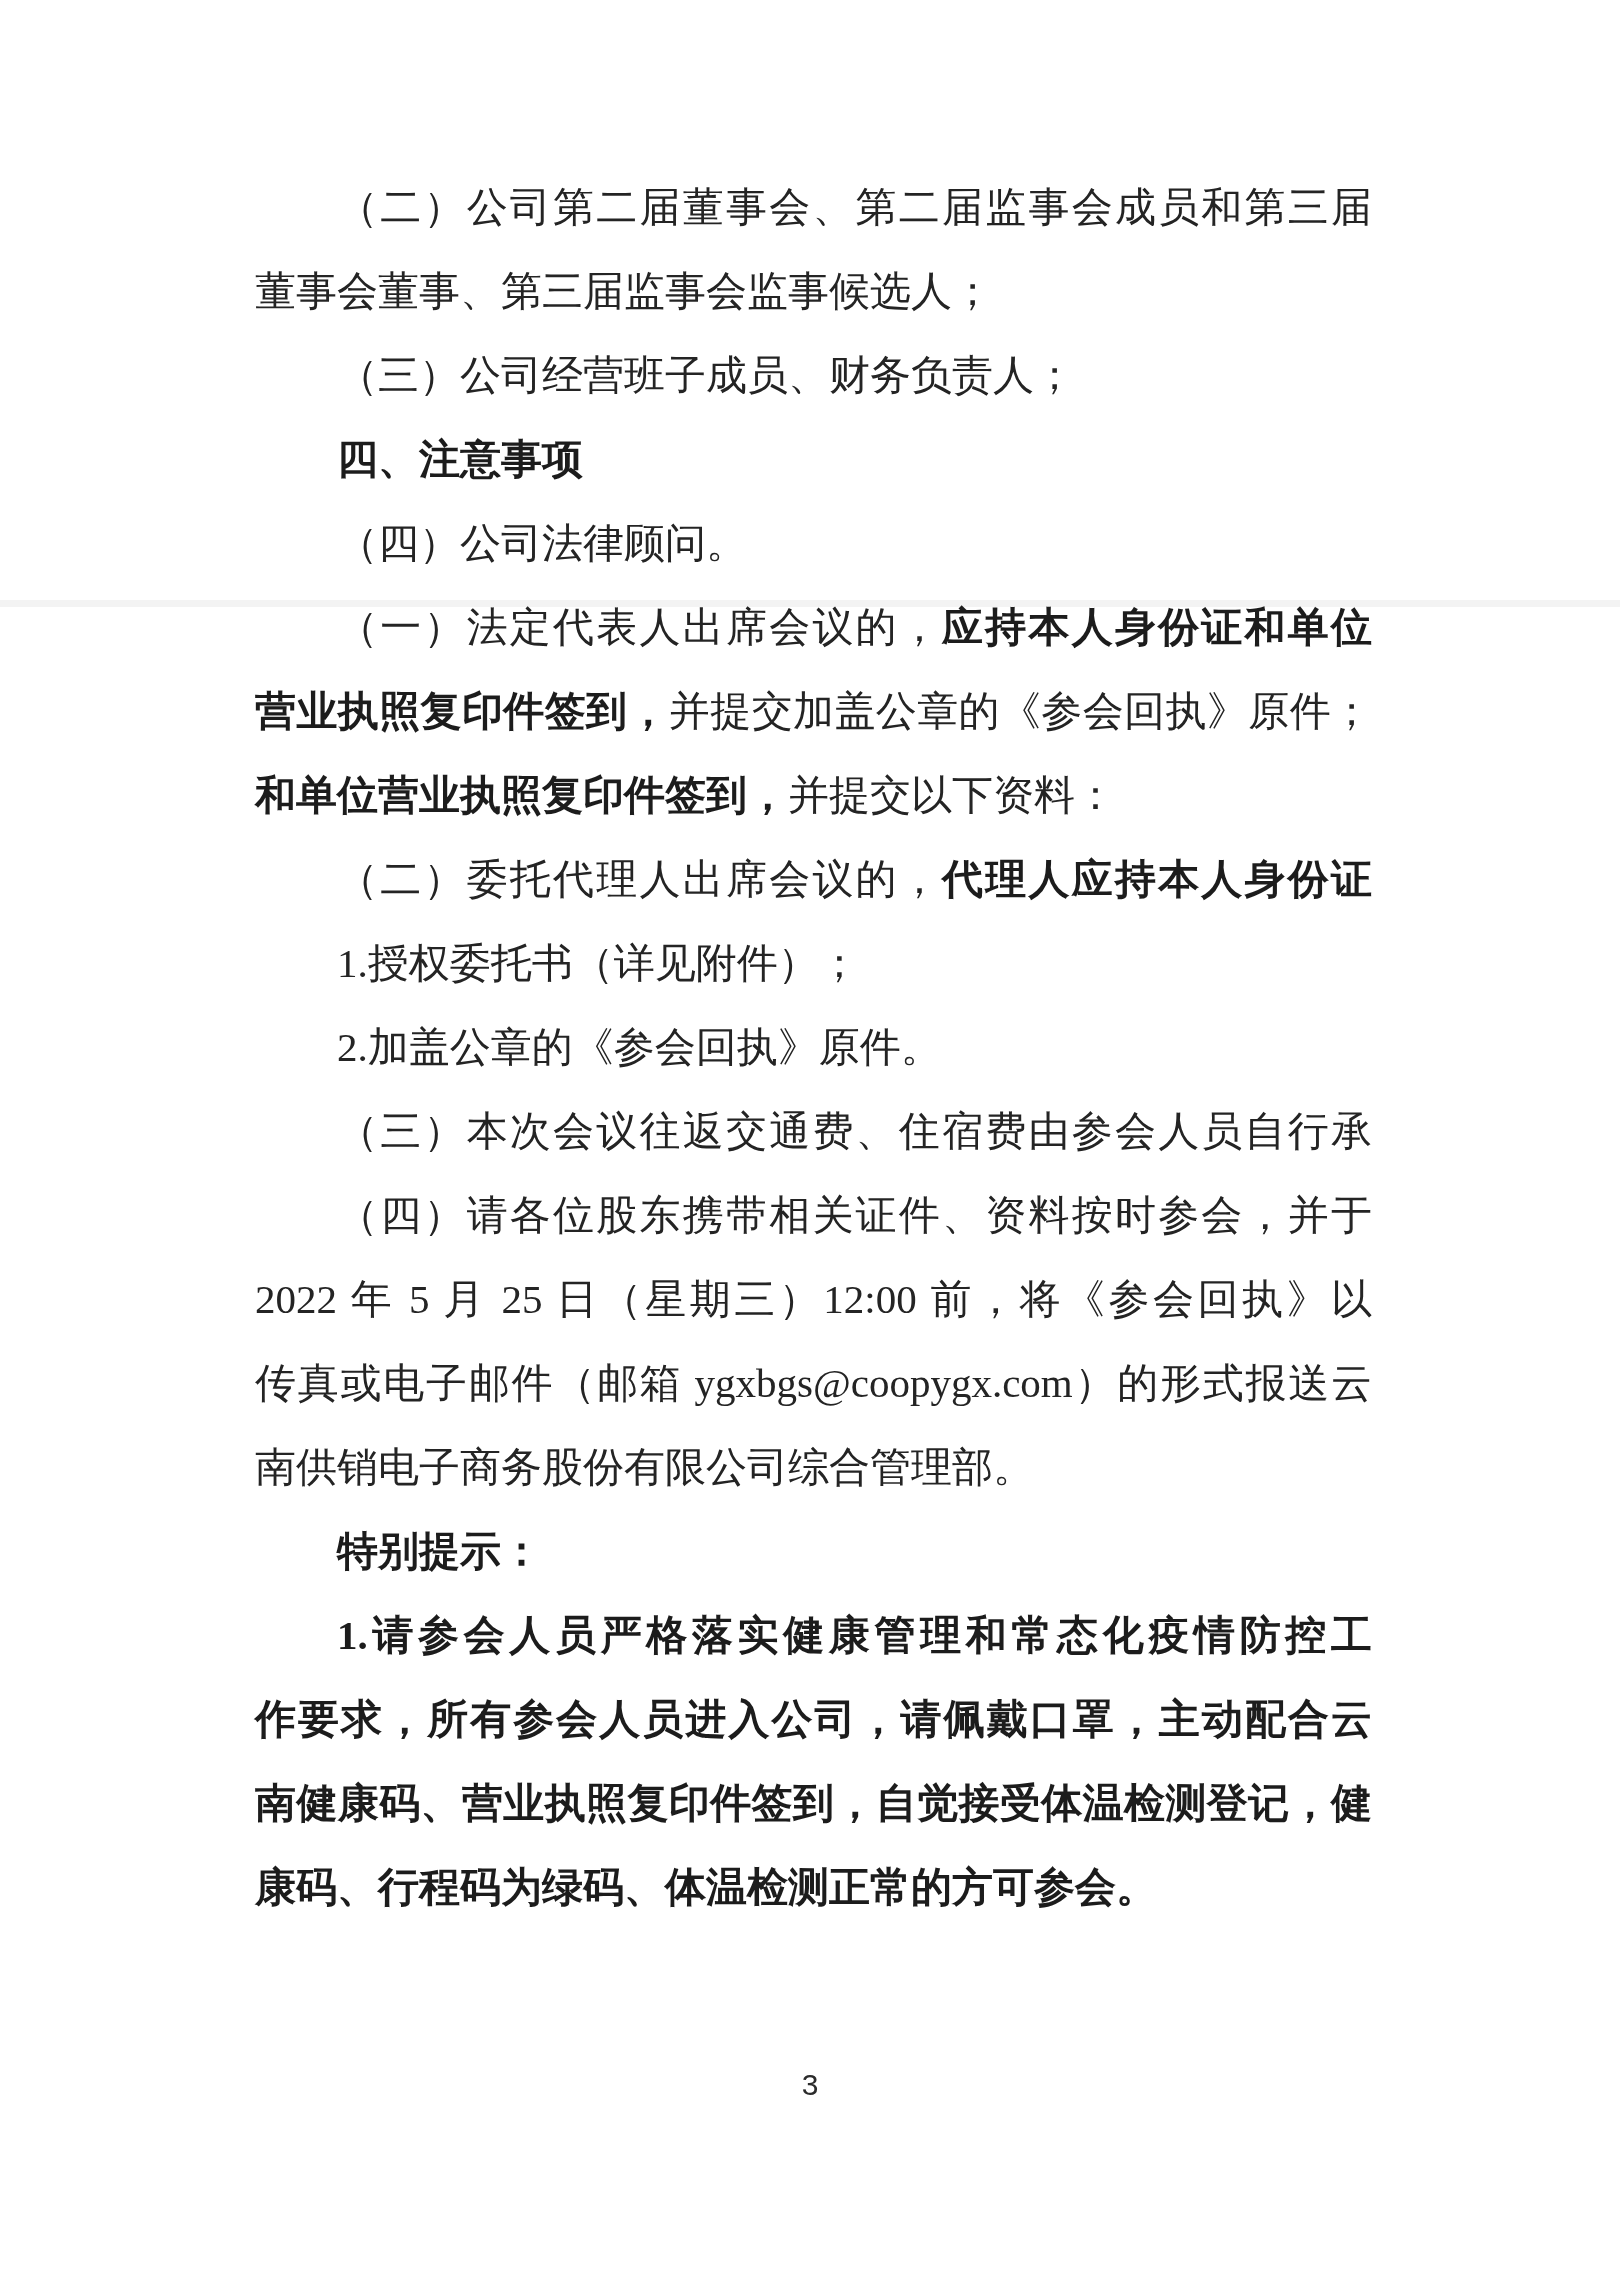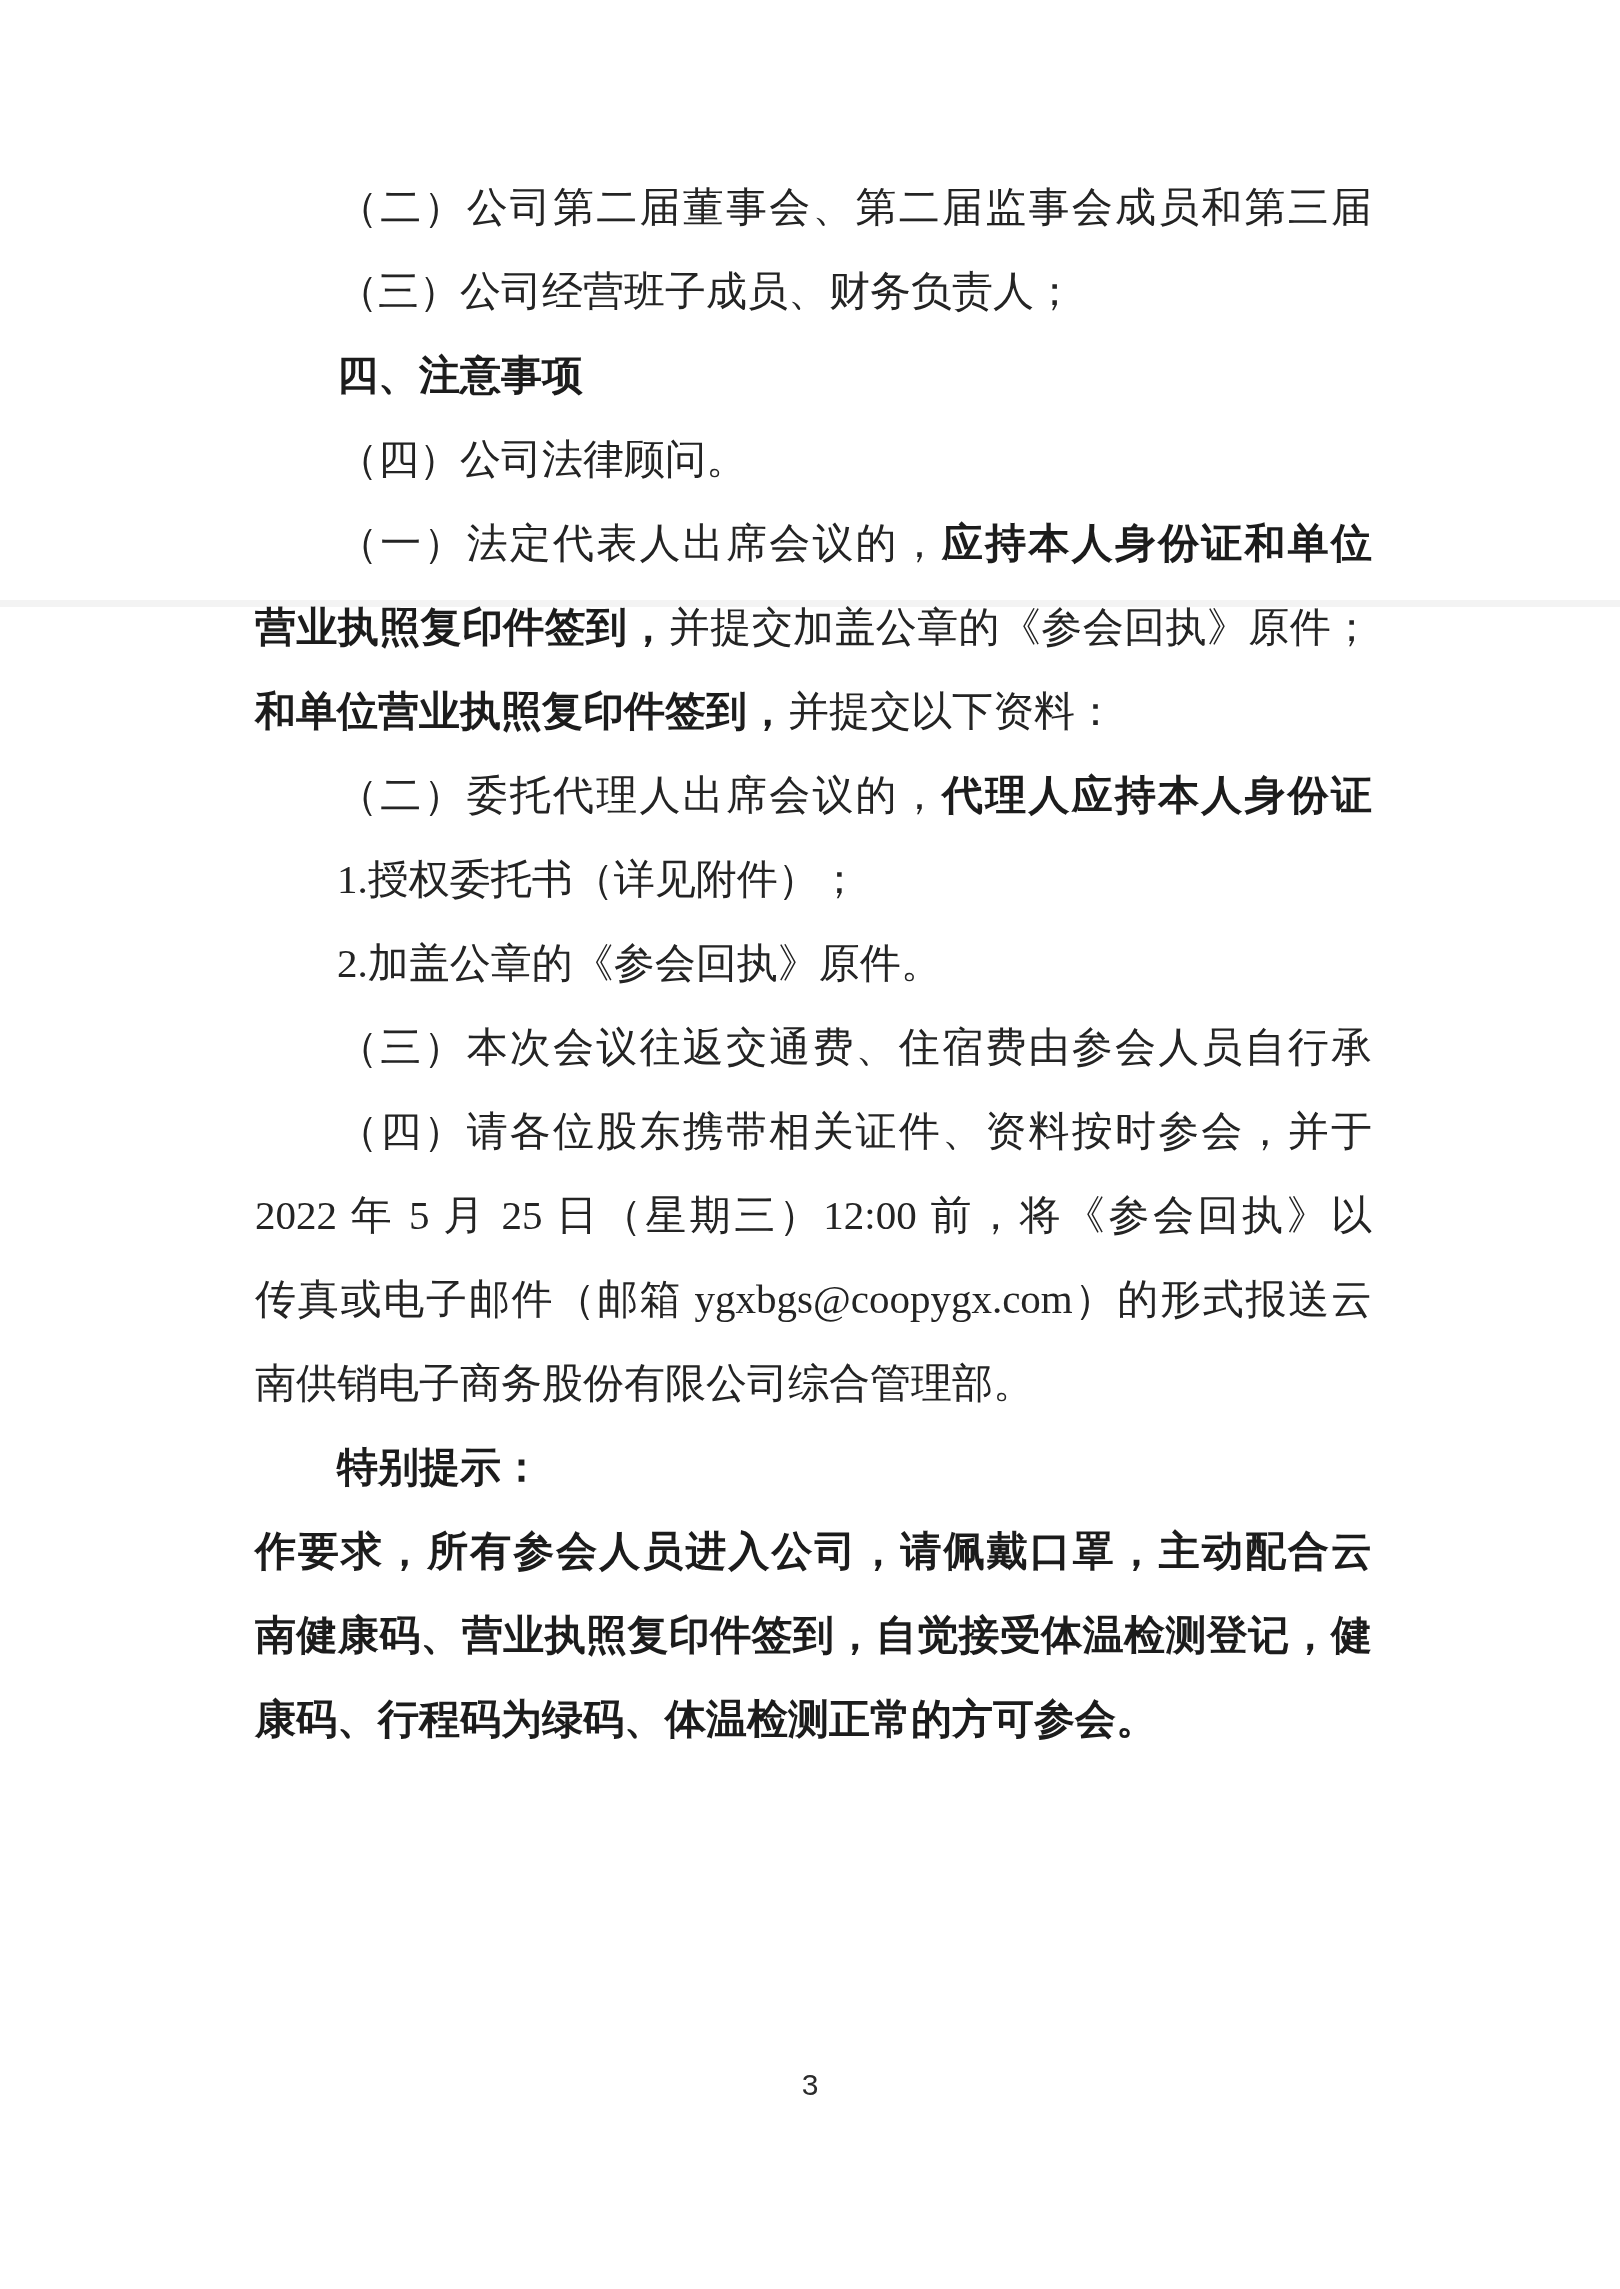--- a/index.html
+++ b/index.html
@@ -33,35 +33,37 @@
     font-size:30px;color:#2b2b2b;
   }
 </style>
 </head>
 <body>
 
 <div class="page">
   <div class="scan-band"></div>
   <div class="doc">
       <div class="line ind j"><span>（二）公司第二届董事会、第二届监事会成员和第三届</span></div>
+      <div class="line"><span>董事会董事、第三届监事会监事候选人；</span></div>
       <div class="line ind"><span>（三）公司经营班子成员、财务负责人；</span></div>
       <div class="line ind"><b>四、注意事项</b></div>
       <div class="line ind"><span>（四）公司法律顾问。</span></div>
       <div class="line ind j"><span>（一）法定代表人出席会议的，</span><b>应持本人身份证和单位</b></div>
       <div class="line j"><b>营业执照复印件签到，</b><span>并提交加盖公章的《参会回执》原件；</span></div>
       <div class="line"><b>和单位营业执照复印件签到，</b><span>并提交以下资料：</span></div>
       <div class="line ind j"><span>（二）委托代理人出席会议的，</span><b>代理人应持本人身份证</b></div>
       <div class="line ind"><span>1.授权委托书（详见附件）；</span></div>
       <div class="line ind"><span>2.加盖公章的《参会回执》原件。</span></div>
       <div class="line ind j"><span>（三）本次会议往返交通费、住宿费由参会人员自行承</span></div>
       <div class="line ind j"><span>（四）请各位股东携带相关证件、资料按时参会，并于</span></div>
       <div class="line j"><span>2022 年 5 月 25 日（星期三）12:00 前，将《参会回执》以</span></div>
       <div class="line j"><span>传真或电子邮件（邮箱 ygxbgs@coopygx.com）的形式报送云</span></div>
       <div class="line"><span>南供销电子商务股份有限公司综合管理部。</span></div>
       <div class="line ind"><b>特别提示：</b></div>
+      <div class="line ind j"><b>1.请参会人员严格落实健康管理和常态化疫情防控工</b></div>
       <div class="line j"><b>作要求，所有参会人员进入公司，请佩戴口罩，主动配合云</b></div>
       <div class="line j"><b>南健康码、营业执照复印件签到，自觉接受体温检测登记，健</b></div>
       <div class="line"><b>康码、行程码为绿码、体温检测正常的方可参会。</b></div>
     </div>
   <div class="footer">
     <span>3</span>
   </div>
 </div>
 
 

